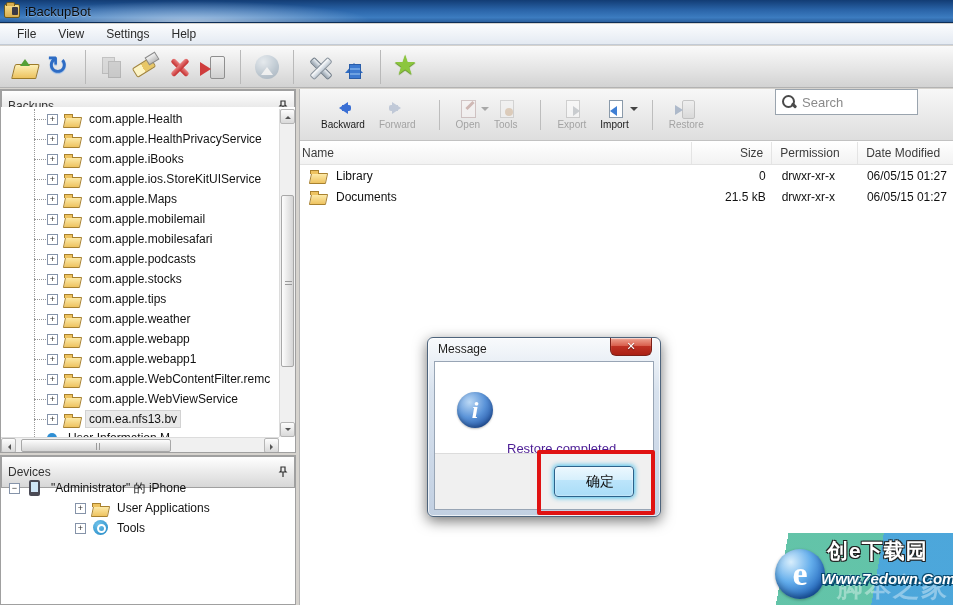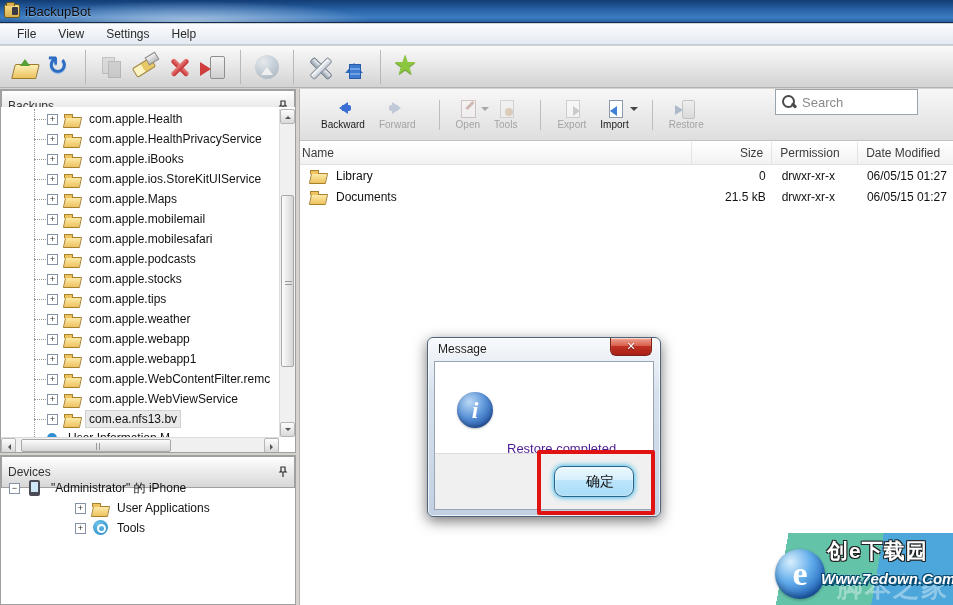--- a/index.html
+++ b/index.html
@@ -152,21 +152,21 @@
   .dlg-close{position:absolute;top:0;right:8px;width:42px;height:18px;border:1px solid #7c2018;border-top:none;border-radius:0 0 6px 6px;
     background:linear-gradient(180deg,#f0a492,#d9604e 45%,#c03224 46%,#aa2014);display:flex;align-items:center;justify-content:center;
     color:#fff;font-size:11px;font-weight:bold;text-shadow:0 1px 1px #5c0f08;box-shadow:inset 0 1px 1px rgba(255,255,255,.6);}
   .dialog-inner{position:absolute;left:6px;right:6px;top:23px;bottom:6px;background:#fff;border:1px solid #98a5b5;}
   .info-icon{position:absolute;left:22px;top:30px;width:36px;height:36px;border-radius:50%;
     background:radial-gradient(circle at 35% 28%,#bcd9f5,#5a93d8 45%,#1e4fa0 85%);
     box-shadow:inset 0 -2px 4px rgba(0,0,0,.25),0 1px 2px rgba(0,0,0,.25);
     color:#fff;font-family:"Liberation Serif",serif;font-weight:bold;font-style:italic;font-size:24px;display:flex;align-items:center;justify-content:center;}
   .dlg-message{position:absolute;left:72px;top:42px;font-size:13px;color:#4c1d95;margin-top:37px;}
   .dlg-footer{position:absolute;left:0;right:0;bottom:0;height:56px;background:#f0f0f0;border-top:1px solid #dcdcdc;}
-  .ok-button{position:absolute;right:19px;top:12px;width:80px;height:31px;border:1px solid #2c628b;border-radius:9px;
+  .ok-button{position:absolute;right:19px;top:12px;width:80px;height:31px;border:1px solid #2c628b;border-radius:4px;
     background:linear-gradient(180deg,#ecf8fe,#d6effc 45%,#bce5fb 46%,#a9dcf7);
     box-shadow:0 0 5px 1px rgba(62,190,236,.95),inset 0 0 2px #fff;
     font-size:14px;color:#111;display:flex;align-items:center;justify-content:center;padding-left:12px;}
   .red-annotation{left:537px;top:450px;width:118px;height:65px;border:4px solid #e01212;border-radius:2px;z-index:70;}
 
   
   .watermark{right:0;bottom:0;width:182px;height:72px;z-index:40;overflow:hidden;}
   .wm-band{position:absolute;inset:0;background:linear-gradient(100deg,rgba(255,255,255,0) 9%,#57bfa2 9% 58%,#3fa0d8 58%);opacity:.93;}
   .wm-faint{position:absolute;right:4px;bottom:0;font-size:26px;font-weight:bold;color:rgba(255,255,255,.38);letter-spacing:2px;}
   .e-logo{position:absolute;left:4px;top:16px;width:50px;height:50px;border-radius:50%;

